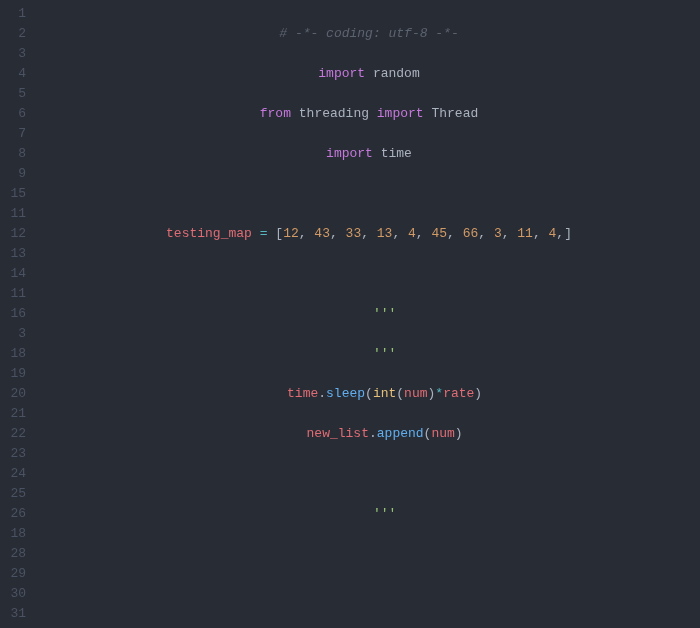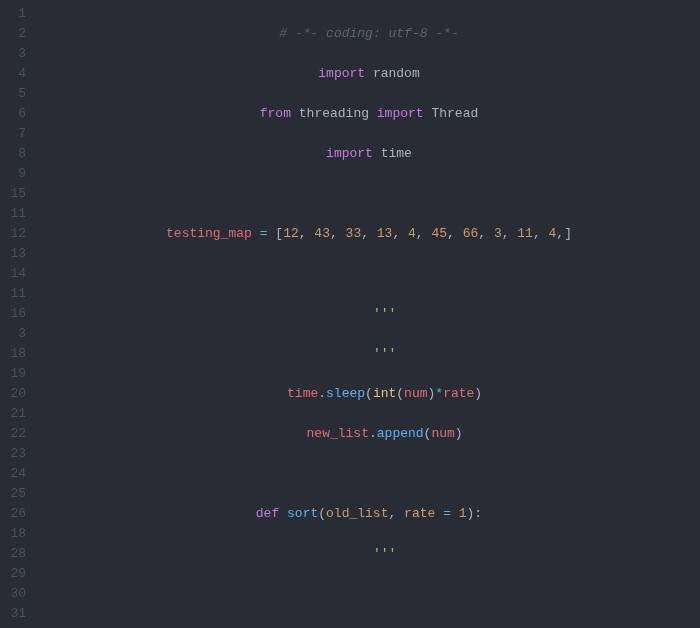--- a/index.html
+++ b/index.html
@@ -92,21 +92,20 @@
 <span class="line"><span class="c-keyword">from</span> <span class="c-module">threading</span> <span class="c-keyword">import</span> <span class="c-module">Thread</span></span>
 <span class="line"><span class="c-keyword">import</span> <span class="c-module">time</span></span>
 <span class="line"> </span>
 <span class="line"><span class="c-var">testing_map</span> <span class="c-op">=</span> <span class="c-punc">[</span><span class="c-num">12</span><span class="c-punc">, </span><span class="c-num">43</span><span class="c-punc">, </span><span class="c-num">33</span><span class="c-punc">, </span><span class="c-num">13</span><span class="c-punc">, </span><span class="c-num">4</span><span class="c-punc">, </span><span class="c-num">45</span><span class="c-punc">, </span><span class="c-num">66</span><span class="c-punc">, </span><span class="c-num">3</span><span class="c-punc">, </span><span class="c-num">11</span><span class="c-punc">, </span><span class="c-num">4</span><span class="c-punc">,]</span></span>
 <span class="line"> </span>
 <span class="line">    <span class="c-str">'''</span></span>
 <span class="line">    <span class="c-str">'''</span></span>
 <span class="line">    <span class="c-var">time</span><span class="c-punc">.</span><span class="c-call">sleep</span><span class="c-punc">(</span><span class="c-builtin">int</span><span class="c-punc">(</span><span class="c-var">num</span><span class="c-punc">)</span><span class="c-op">*</span><span class="c-var">rate</span><span class="c-punc">)</span></span>
 <span class="line">    <span class="c-var">new_list</span><span class="c-punc">.</span><span class="c-call">append</span><span class="c-punc">(</span><span class="c-var">num</span><span class="c-punc">)</span></span>
 <span class="line"> </span>
-<span class="line"><span class="c-def">def</span> <span class="c-fname">sort</span><span class="c-punc">(</span><span class="c-param">old_list</span><span class="c-punc">, </span><span class="c-param">rate</span> <span class="c-op">=</span> <span class="c-num">1</span><span class="c-punc">):</span></span>
 <span class="line">    <span class="c-str">'''</span></span>
 
 
 
 
 
 
 
 
 

